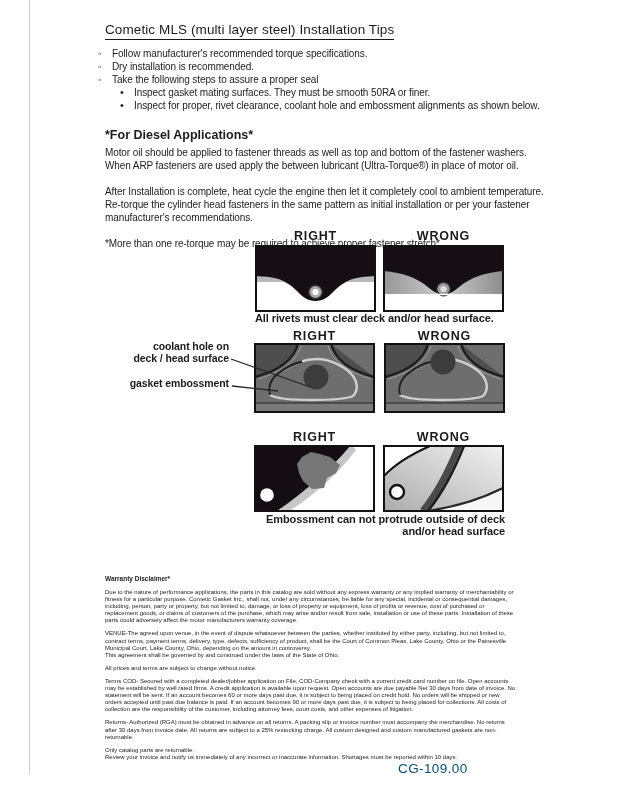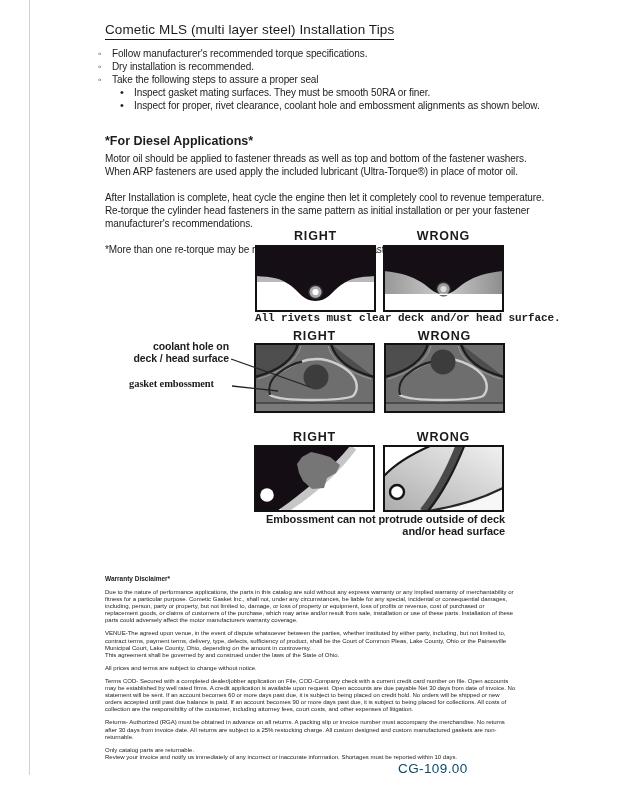--- a/index.html
+++ b/index.html
@@ -13,21 +13,21 @@
   .top-text{position:absolute;left:96px;top:20px;width:455px;}
   .title{
     display:inline-block;margin:0 0 7px 9px;font-size:13.5px;font-weight:400;
     border-bottom:1.6px solid #161616;padding-bottom:2px;letter-spacing:0.1px;
   }
   .bullets{list-style:none;margin:0;padding:0;font-size:10px;line-height:13px;letter-spacing:-0.1px;}
   .bullets li{position:relative;padding-left:16px;}
   .bullets li .mk{position:absolute;left:2px;top:0;font-size:10px;}
   .bullets li.sub{margin-left:22px;}
   .bullets li.sub .mk{font-size:11px;}
-  .h2{margin:22px 0 4px 9px;font-size:12.5px;font-weight:700;}
+  .h2{margin:16px 0 4px 9px;font-size:12.5px;font-weight:700;}
   .body-p{margin:0 0 0 9px;padding:0;font-size:10px;line-height:13px;letter-spacing:-0.1px;width:446px;}
   .body-p + .body-p{margin-top:13px;}
   
   .dgrow{position:absolute;left:0;top:0;width:618px;margin-left:18px;}
   .lbl{
     position:absolute;width:121px;text-align:center;font-size:12.5px;font-weight:600;
     letter-spacing:0.8px;color:#1a1a1a;top:0;
   }
   .panel{position:absolute;display:block;}
   .caption{position:absolute;font-size:11px;font-weight:600;letter-spacing:-0.1px;line-height:11.5px;}
@@ -49,22 +49,22 @@
   <div class="top-text">
     <h1 class="title">Cometic MLS (multi layer steel) Installation Tips</h1>
     <ul class="bullets">
       <li><span class="mk">◦</span><span>Follow manufacturer's recommended torque specifications.</span></li>
       <li><span class="mk">◦</span><span>Dry installation is recommended.</span></li>
       <li><span class="mk">◦</span><span>Take the following steps to assure a proper seal</span></li>
       <li class="sub"><span class="mk">•</span><span>Inspect gasket mating surfaces. They must be smooth 50RA or finer.</span></li>
       <li class="sub"><span class="mk">•</span><span>Inspect for proper, rivet clearance, coolant hole and embossment alignments as shown below.</span></li>
     </ul>
     <h2 class="h2">*For Diesel Applications*</h2>
-    <p class="body-p">Motor oil should be applied to fastener threads as well as top and bottom of the fastener washers. When ARP fasteners are used apply the included lubricant (Ultra-Torque®) in place of motor oil.</p>
-    <p class="body-p">After Installation is complete, heat cycle the engine then let it completely cool to revenue temperature. Re-torque the cylinder head fasteners in the same pattern as initial installation or per your fastener manufacturer's recommendations.</p>
+    <p class="body-p">Motor oil should be applied to fastener threads as well as top and bottom of the fastener washers. When ARP fasteners are used apply the between lubricant (Ultra-Torque®) in place of motor oil.</p>
+    <p class="body-p">After Installation is complete, heat cycle the engine then let it completely cool to ambient temperature. Re-torque the cylinder head fasteners in the same pattern as initial installation or per your fastener manufacturer's recommendations.</p>
     <p class="body-p">*More than one re-torque may be required to achieve proper fastener stretch*</p>
   </div>
 
   <section class="dgrow" style="top:229px;height:100px;">
     <div class="lbl" style="left:237px;">RIGHT</div>
     <div class="lbl" style="left:365px;">WRONG</div>
 
     <svg class="panel" style="left:237px;top:16px;" width="121" height="67" viewBox="0 0 121 67">
       <rect width="121" height="67" fill="#ffffff"></rect>
       <rect x="2" y="30" width="117" height="7" fill="#b9b9b9"></rect>
@@ -85,32 +85,32 @@
       <rect width="121" height="67" fill="#ffffff"></rect>
       <rect x="2" y="26" width="117" height="23" fill="url(#g1w)"></rect>
       <rect x="2" y="49" width="117" height="16" fill="#ffffff"></rect>
       <path d="M1,1 H120 V26 C102,28 93,31 83,37 C73,43 71,49 60.5,49 C50,49 48,43 38,37 C28,31 19,28 1,26 Z" fill="#150e15"></path>
       <circle cx="60.5" cy="44" r="6.8" fill="#9b9b9b" stroke="#2c2c2c" stroke-width="1.4"></circle>
       <circle cx="60.5" cy="44" r="3.1" fill="#dedede"></circle>
       <path d="M52,49.5 H69" stroke="#ffffff" stroke-width="1.6"></path>
       <rect x="1" y="1" width="119" height="65" fill="none" stroke="#121212" stroke-width="2"></rect>
     </svg>
 
-    <div class="caption" style="left:237px;top:84px;font-family:Liberation Mono, monospace;">All rivets must clear deck and/or head surface.</div>
+    <div class="caption" style="left:237px;top:84px;">All rivets must clear deck and/or head surface.</div>
   </section>
 
   <section class="dgrow" style="top:329px;height:100px;">
     <div class="lbl" style="left:236px;">RIGHT</div>
     <div class="lbl" style="left:366px;">WRONG</div>
 
     <div class="callout" style="left:105px;top:12px;width:106px;">
       <span>coolant hole on</span><br>
       <span>deck / head surface</span>
     </div>
-    <div class="callout" style="left:90px;top:49px;width:106px;font-family:Liberation Serif, serif;">gasket embossment</div>
+    <div class="callout" style="left:105px;top:49px;width:106px;">gasket embossment</div>
 
     <svg class="panel" style="left:236px;top:14px;" width="121" height="70" viewBox="0 0 121 70">
       <rect width="121" height="70" fill="#6e6e6e"></rect>
       <rect x="1" y="60" width="119" height="9" fill="#7a7a7a"></rect>
       <path d="M1,60 H120" stroke="#3f3f3f" stroke-width="1.4"></path>
       <path d="M1,1 H44 C40,15 28,27 1,34 Z" fill="#4e4e4e"></path>
       <path d="M44,1 C40,15 28,27 1,34" fill="none" stroke="#1d1d1d" stroke-width="2.4"></path>
       <path d="M47,3 C43,16 31,28 4,36" fill="none" stroke="#9a9a9a" stroke-width="1"></path>
       <path d="M77,1 C81,15 93,27 120,34 Z" fill="#4e4e4e"></path>
       <path d="M77,1 C81,15 93,27 120,34" fill="none" stroke="#1d1d1d" stroke-width="2.4"></path>

